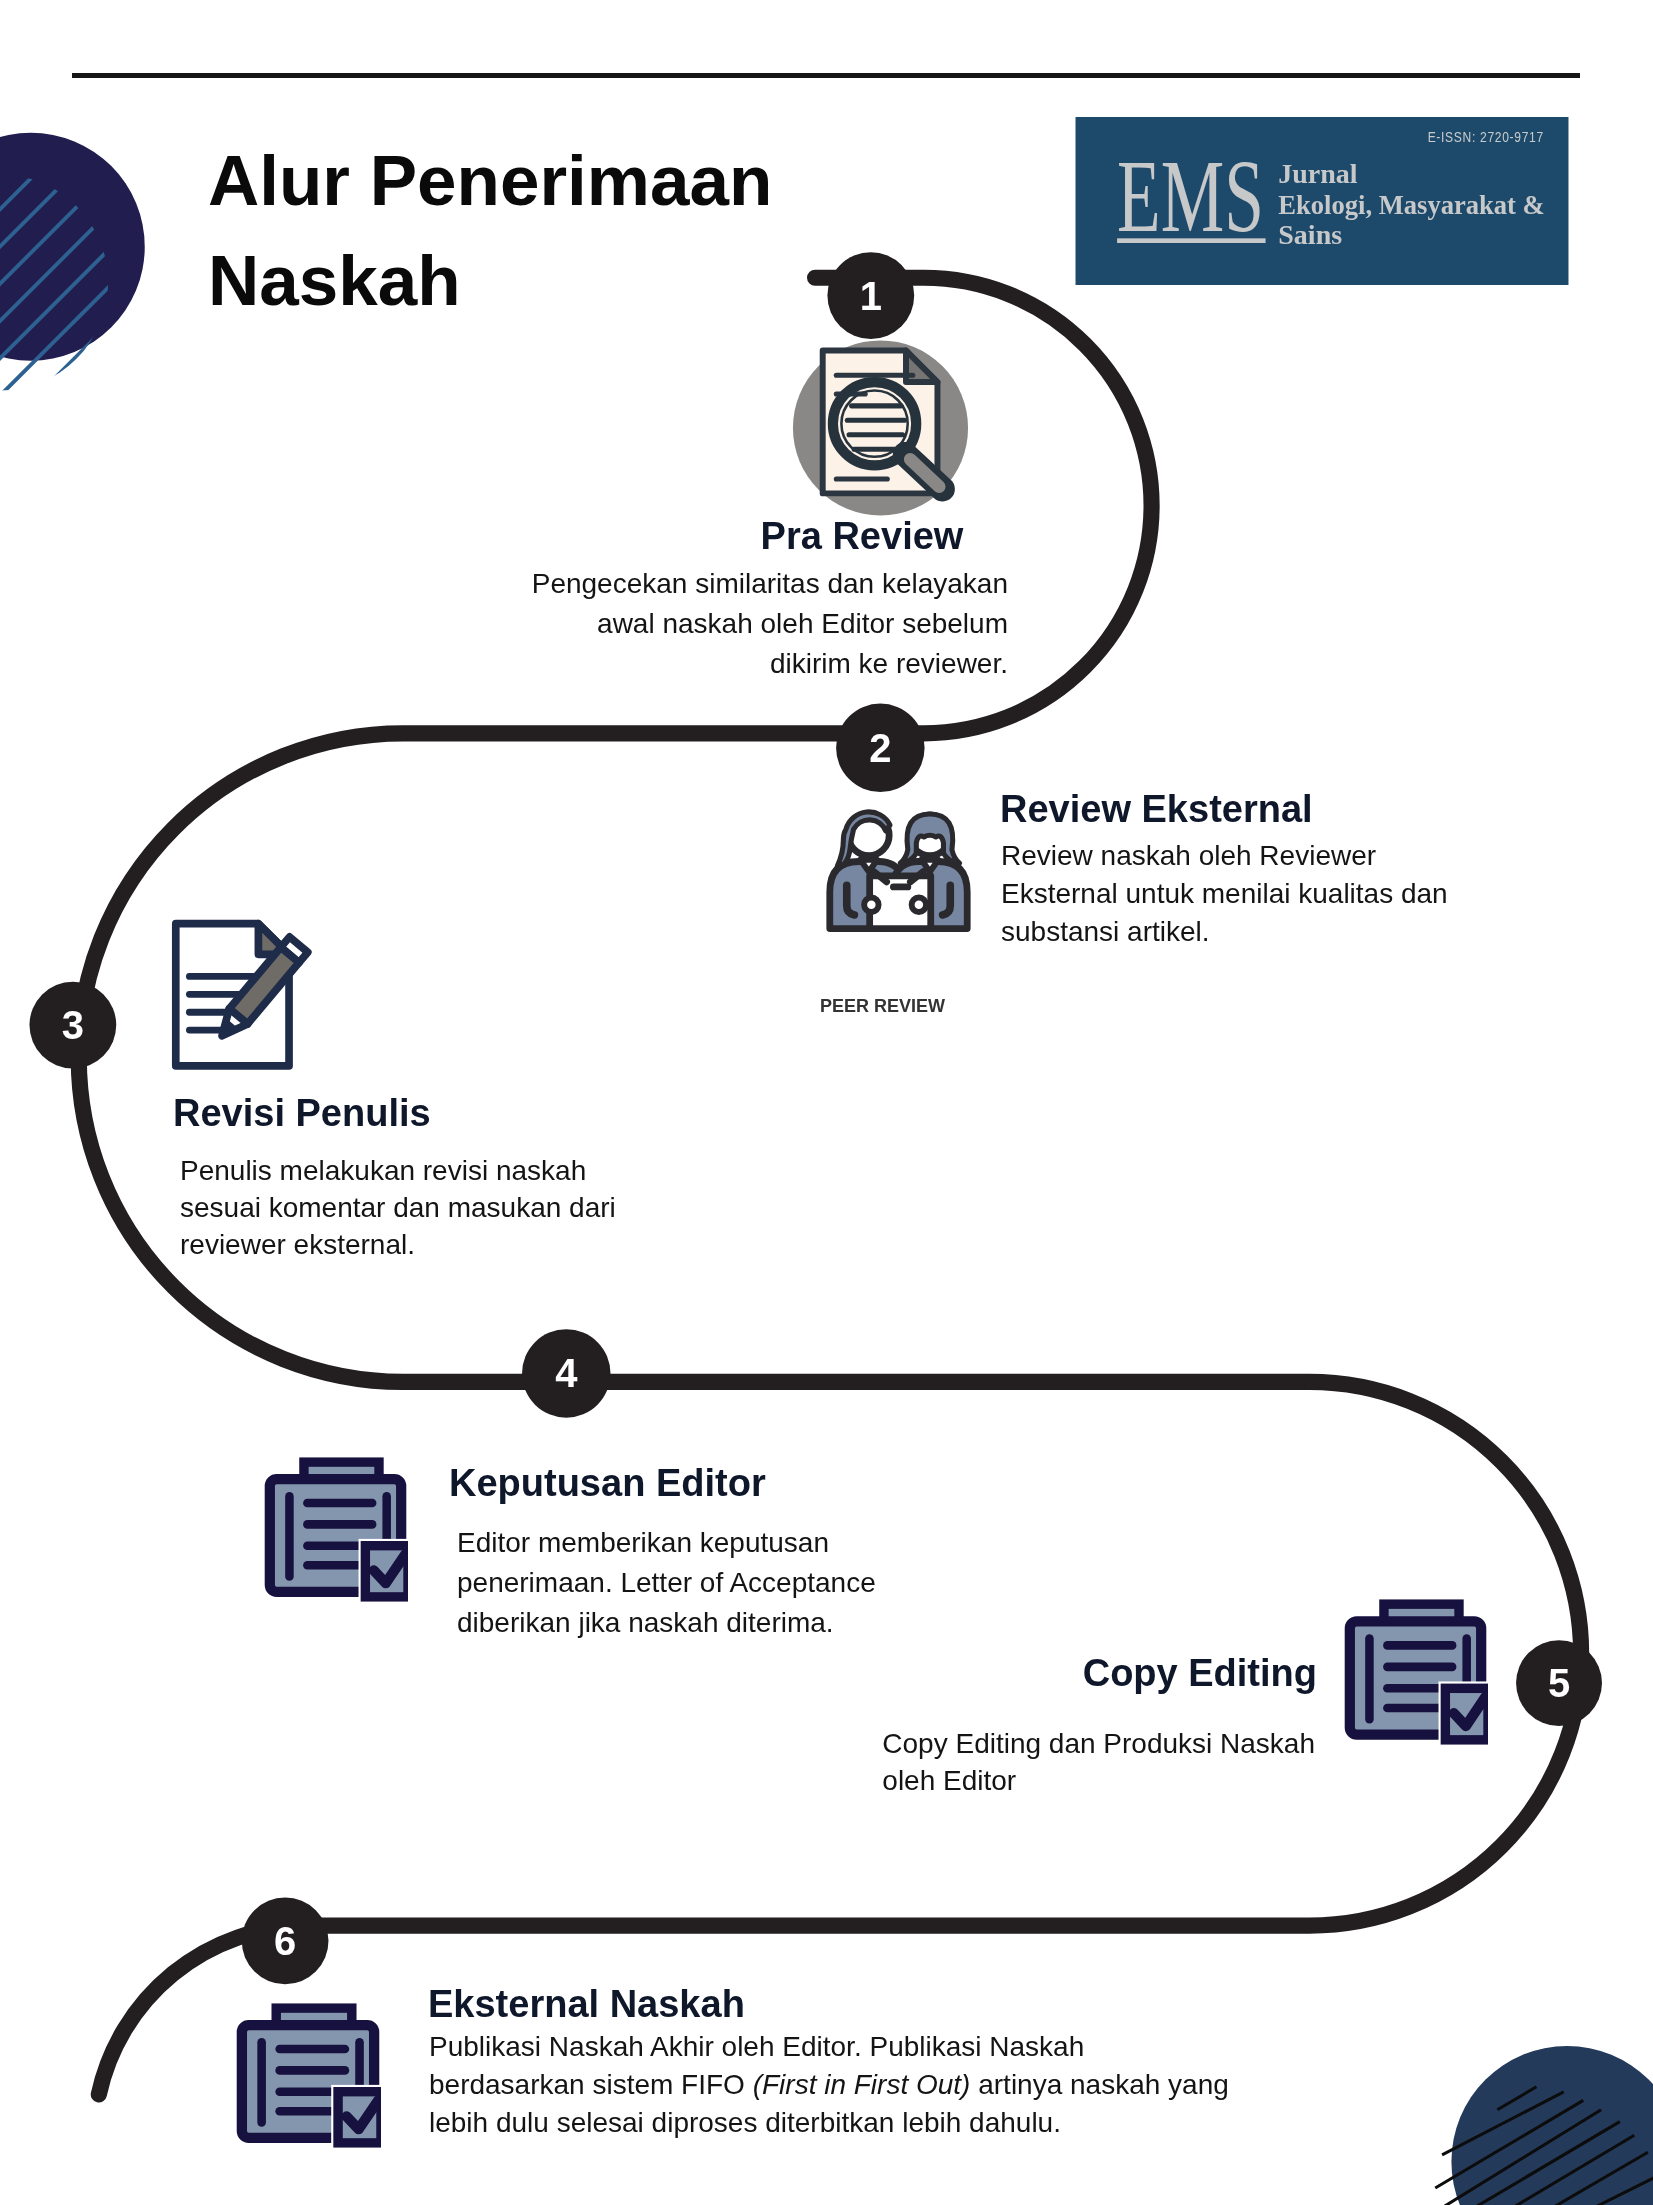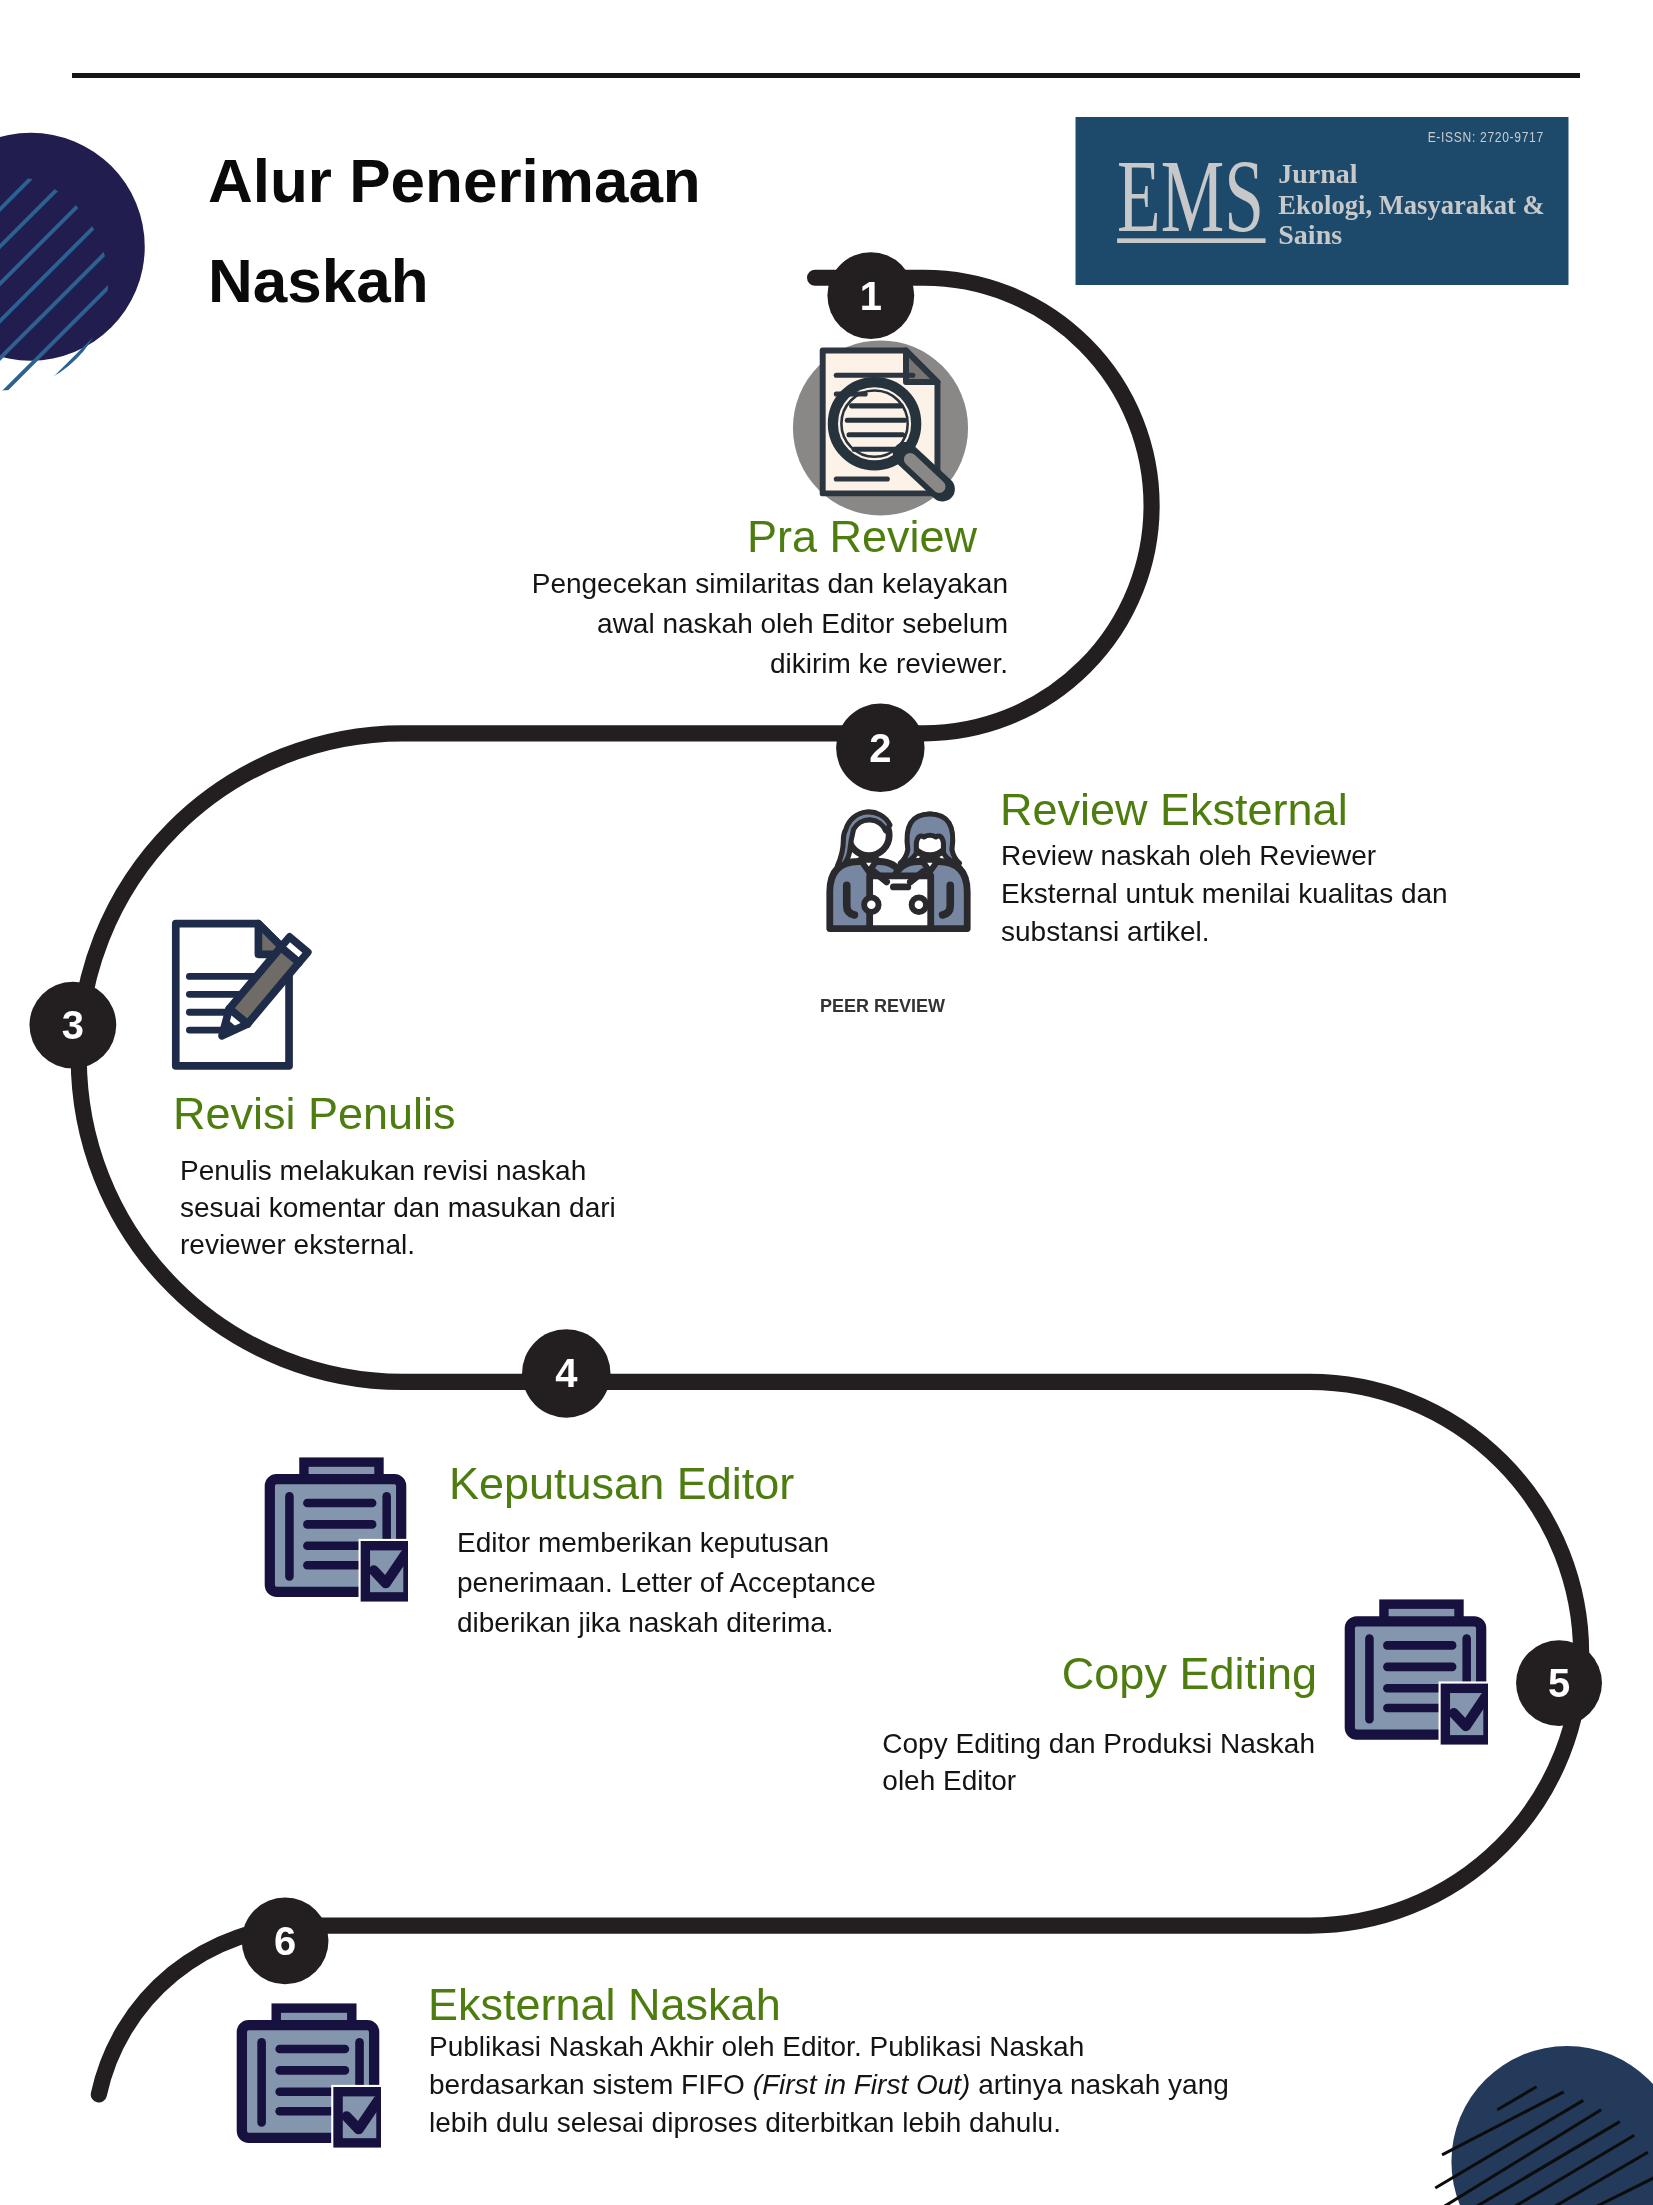--- a/index.html
+++ b/index.html
@@ -1,18 +1,18 @@
 <!DOCTYPE html>
 <html style="font-size:13.6px"><head>
 <meta charset="utf-8">
 <style>
 html,body{margin:0;padding:0}
 body{width:1654px;height:2205px;position:relative;font-family:"Liberation Sans",sans-serif;background:#ffffff;overflow:hidden}
 .abs{position:absolute}
-.st{font-weight:normal;font-size:45px;color:#4d7c0f;white-space:nowrap;line-height:45px}
+.st{font-weight:bold;font-size:38px;color:#0f172a;white-space:nowrap;line-height:45px}
 .bd{font-size:28px;line-height:40px;color:#141414;white-space:nowrap}
 </style>
 </head>
 <body>
 
 <div class="abs" style="left:72px;top:73px;width:1508px;height:5.1px;background:#161616"></div>
 
 <svg class="abs" style="left:0;top:0" width="1654" height="2205" viewBox="0 0 1944 2592">
   <defs>
     <clipPath id="tlclip">
@@ -60,21 +60,21 @@
   <g fill="#ffffff" font-family="Liberation Sans, sans-serif" font-size="47" font-weight="bold" text-anchor="middle">
     <text x="1023.5" y="364">1</text>
     <text x="1034.7" y="895.5">2</text>
     <text x="85.5" y="1221.5">3</text>
     <text x="665.5" y="1631">4</text>
     <text x="1832.5" y="1995">5</text>
     <text x="335" y="2298">6</text>
   </g>
 </svg>
 
-<div class="abs" style="left:208px;top:131px;font-weight:bold;font-size:62px;line-height:100px;color:#0a0a0a">Alur Penerimaan<br>Naskah</div>
+<div class="abs" style="left:208px;top:131px;font-weight:bold;font-size:71px;line-height:100px;color:#0a0a0a">Alur Penerimaan<br>Naskah</div>
 
 <svg class="abs" style="left:1075px;top:117px" width="494" height="168" viewBox="0 0 581 198">
   <rect x="0" y="0" width="581" height="198" fill="#1d4a6a"></rect>
   <text x="415" y="30" font-family="Liberation Sans, sans-serif" font-size="18" letter-spacing="1" fill="#c9ccce" textLength="137" lengthAdjust="spacingAndGlyphs">E-ISSN: 2720-9717</text>
   <text x="49" y="134" font-family="Liberation Serif, serif" font-size="121" fill="#c6c8ca" textLength="173" lengthAdjust="spacingAndGlyphs">EMS</text>
   <rect x="49" y="143" width="175" height="5.5" fill="#c6c8ca"></rect>
   <g font-family="Liberation Serif, serif" font-weight="bold" font-size="33" fill="#c6c8ca">
     <text x="239" y="78">Jurnal</text>
     <text x="239" y="114" textLength="314" lengthAdjust="spacingAndGlyphs">Ekologi, Masyarakat &amp;</text>
     <text x="239" y="150">Sains</text>

